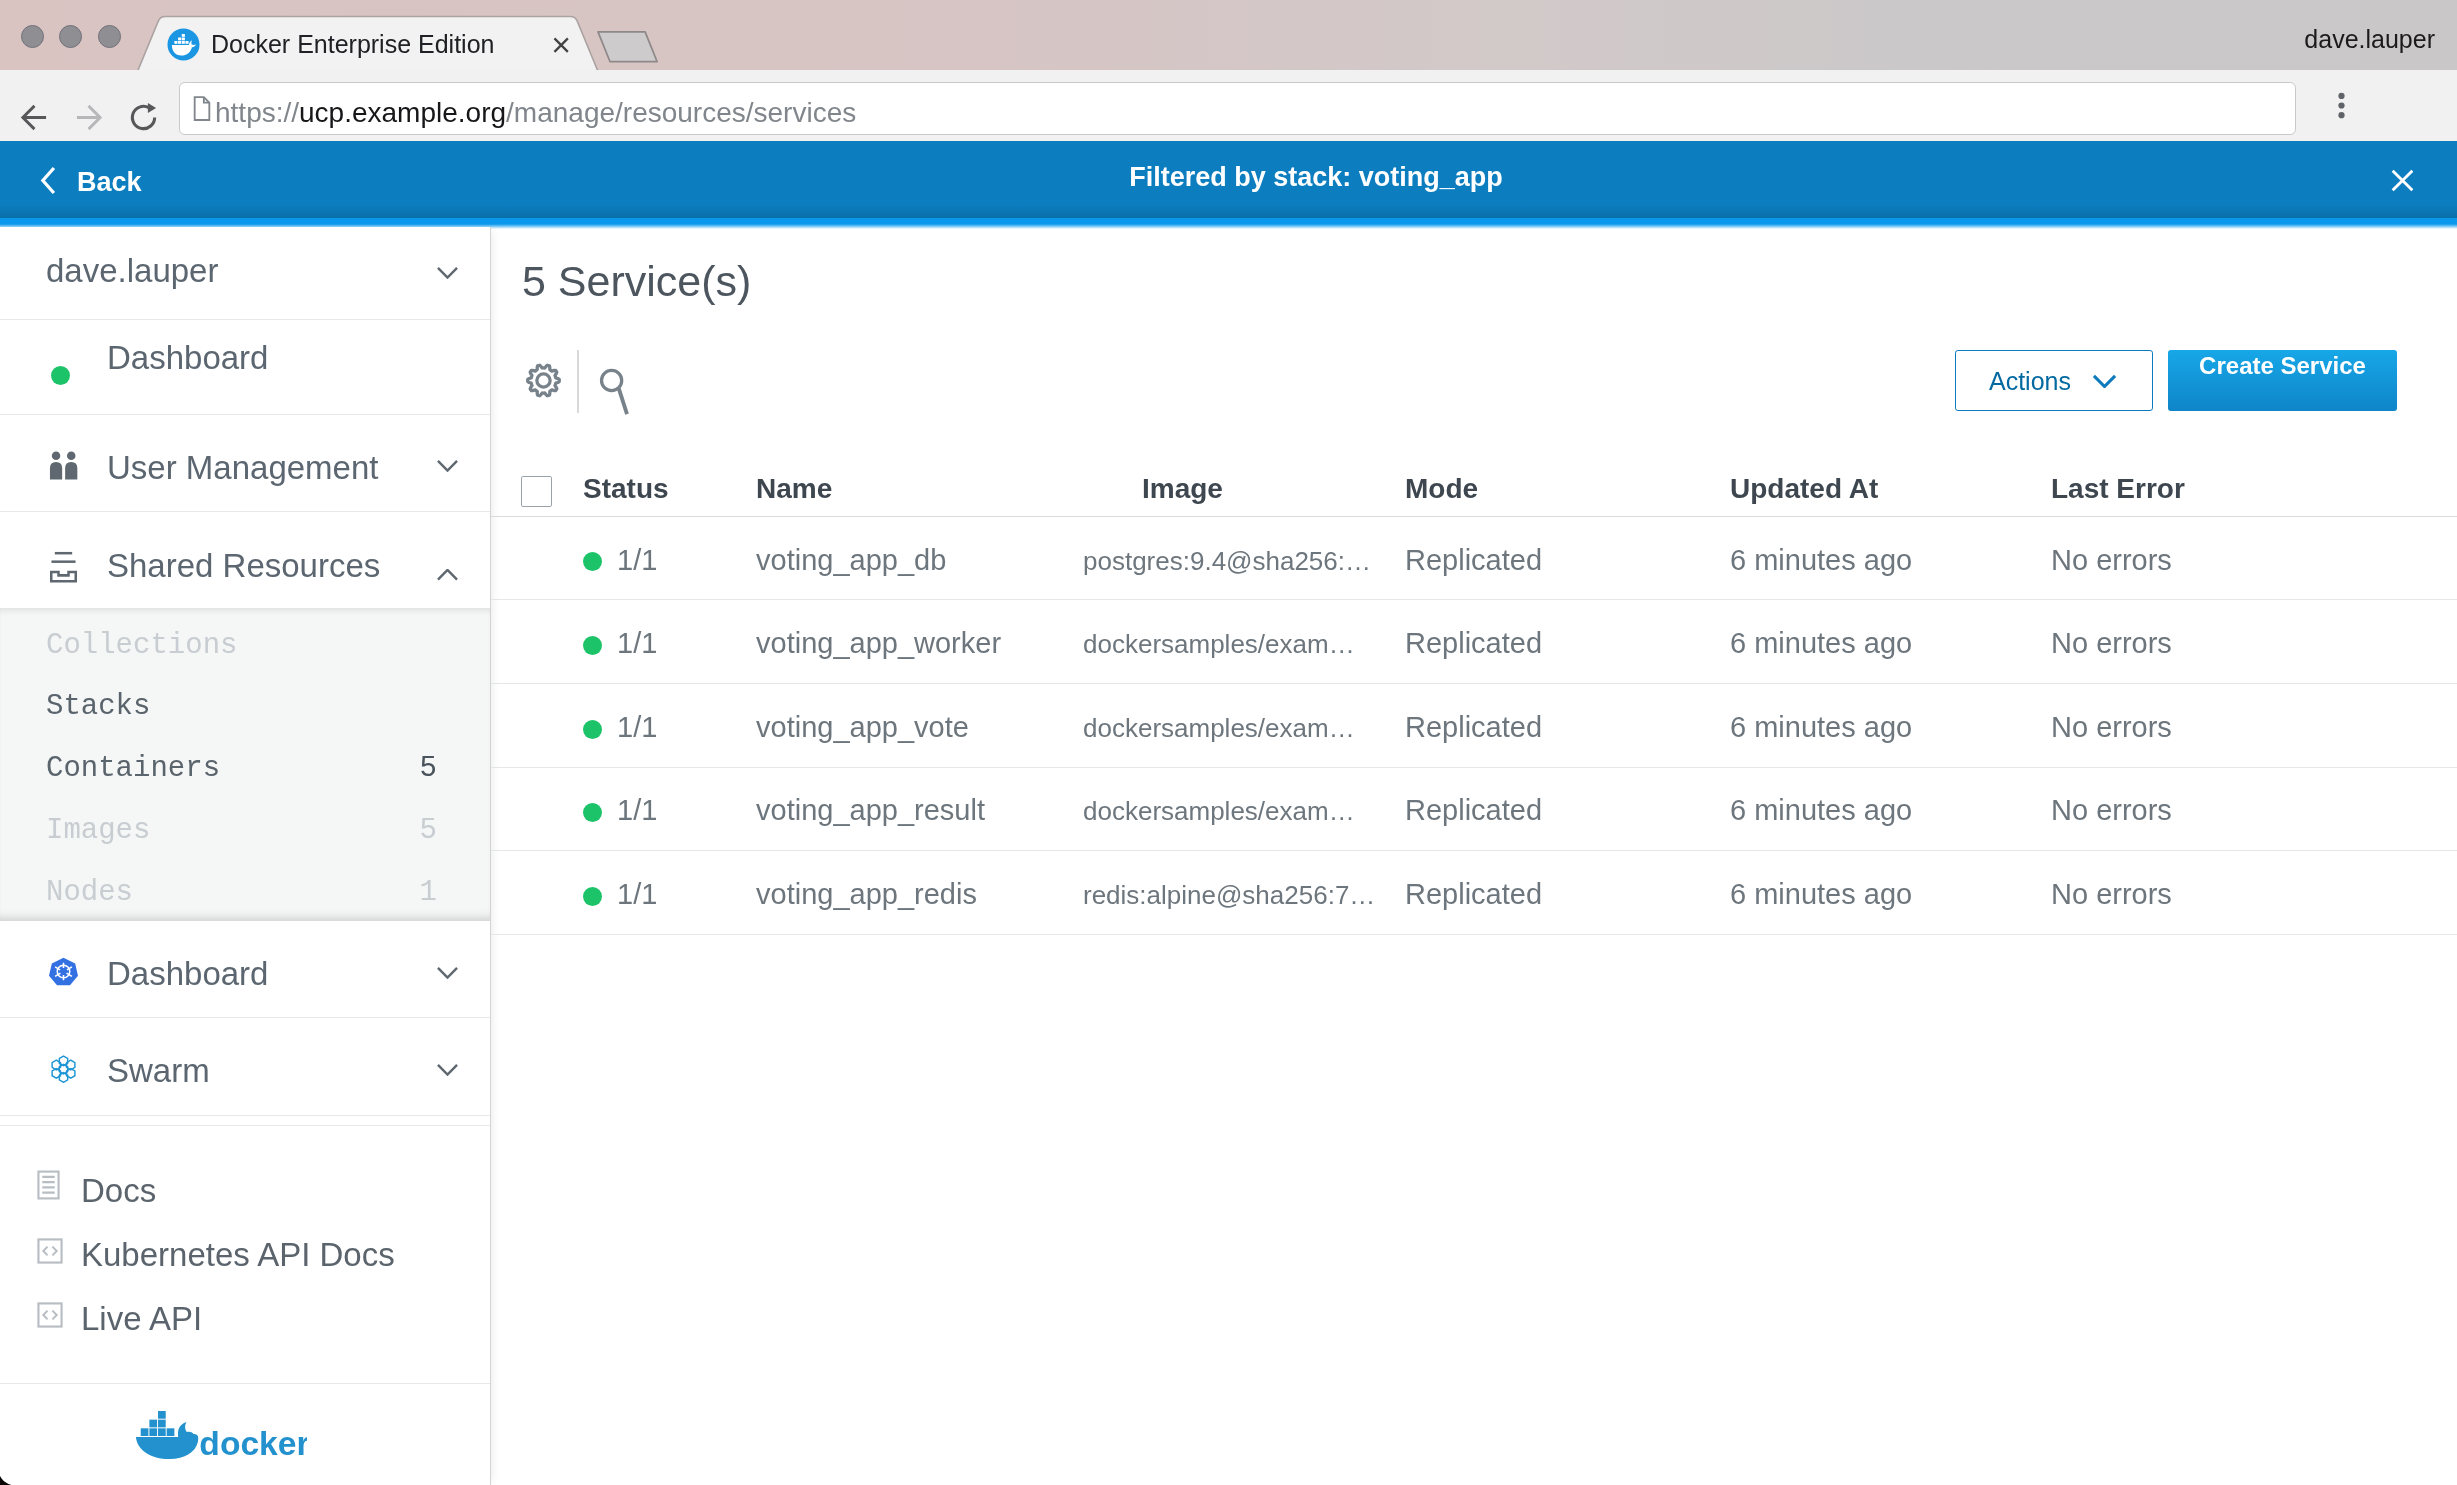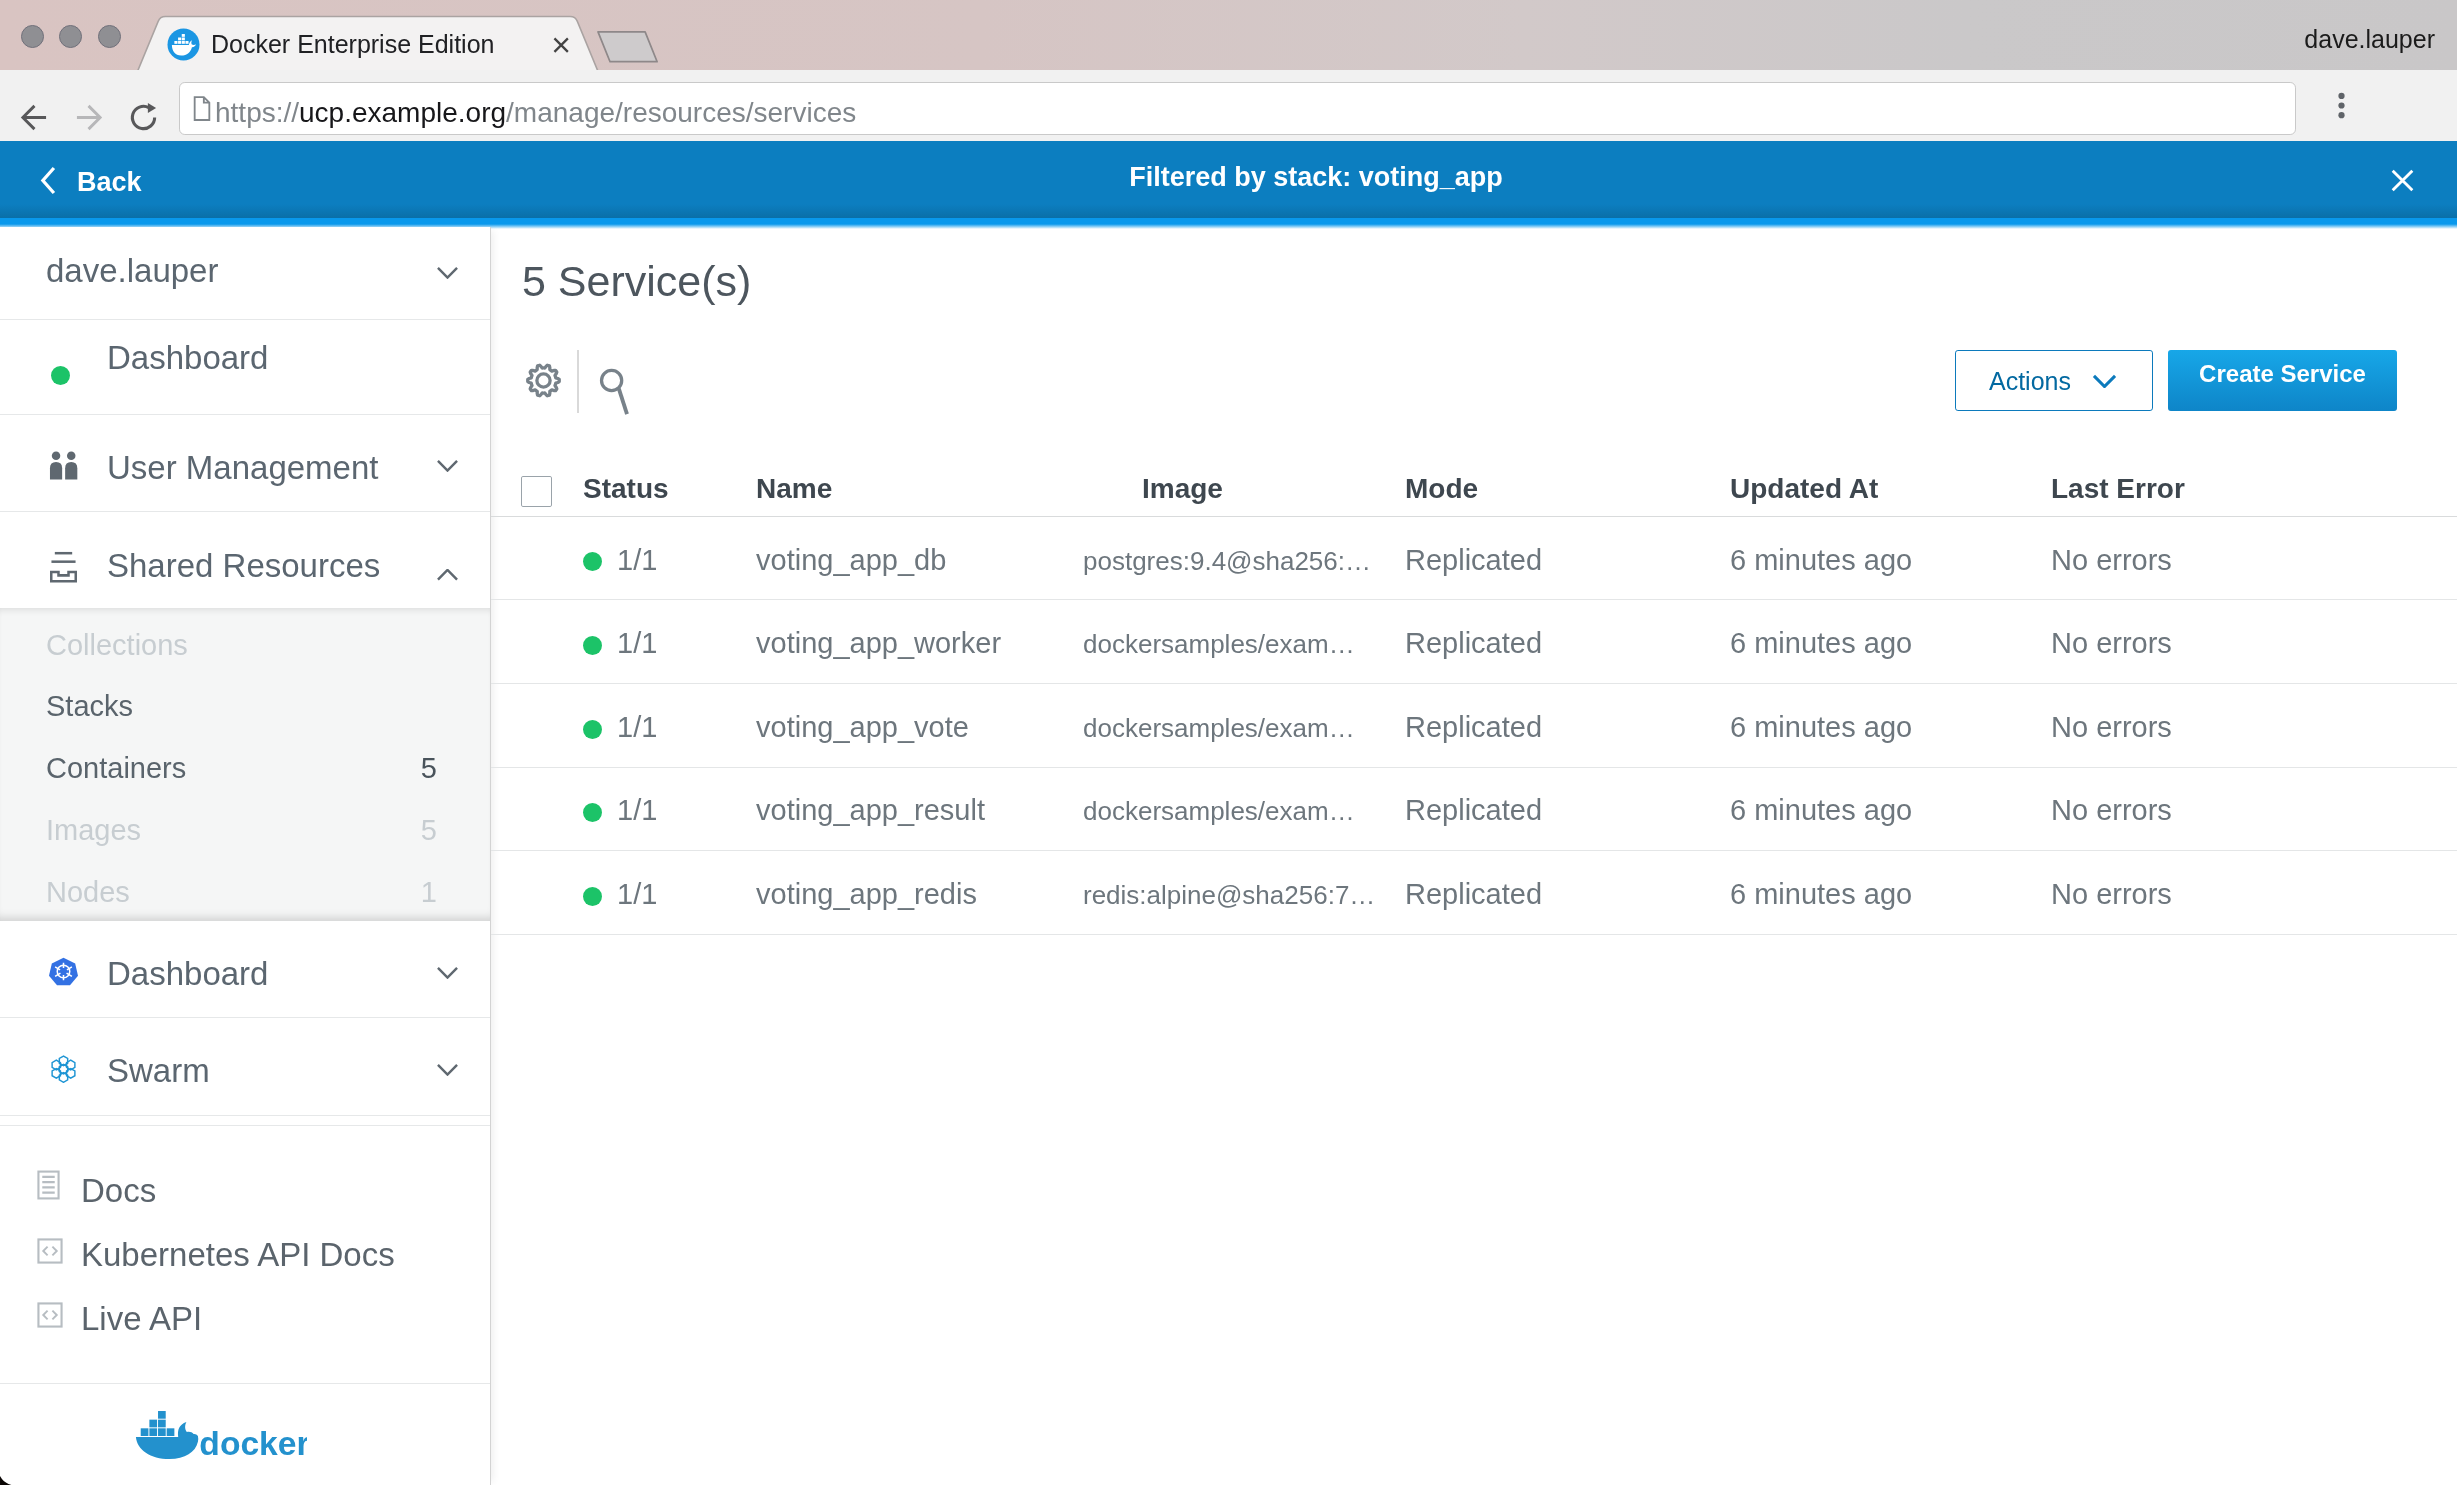--- a/index.html
+++ b/index.html
@@ -26,39 +26,39 @@
   background:linear-gradient(#0998ec 0%,#0998ec 55%,#ffffff 100%); }
 #backtxt { left:77px; top:167px; font-size:27px; font-weight:bold; color:#fff; }
 #bannertitle { left:0px; top:162px; width:2632px; text-align:center; font-size:27px; font-weight:bold; color:#fff; }
 
 #sidebar { left:0; top:227px; width:491px; height:1259px; background:#fff; border-right:1px solid #d3d3d3;
   box-shadow:5.8px 0 7.7px -3.8px rgba(0,0,0,0.07); }
 .sdiv { position:absolute; left:0; width:490px; height:1px; background:#e6e8e9; }
 .stext { position:absolute; left:107px; font-size:33px; color:#5b6670; }
 .chev { position:absolute; left:437px; width:21px; height:11.5px; }
 #submenu { position:absolute; left:0; top:381px; width:490px; height:313px; background:#f5f6f6;
-  box-shadow:inset 0 7.7px 7.7px -5.8px rgba(0,0,0,0.10), inset 0 -9.6px 9.6px -6.7px rgba(0,0,0,0.16); }
+  box-shadow:inset 0 7.7px 7.7px -5.8px rgba(0,0,0,0.10), inset 0 -9.6px 9.6px -6.7px rgba(0,0,0,0.16);font-family:Liberation Mono, monospace; }
 .subitem { position:absolute; left:46px; font-size:29px; color:#5a646c; }
 .subitem.dis { color:#c7cdd1; }
 .subcount { position:absolute; right:53px; font-size:29px; color:#49535b; }
 .subcount.dis { color:#c7cdd1; }
 .docitem { position:absolute; left:81px; font-size:33px; color:#5b646c; }
 
 #heading { left:522px; top:257px; font-size:43px; color:#4d565e; }
 .hdr { position:absolute; top:473px; font-size:28px; font-weight:bold; color:#3e474f; }
 .cell { position:absolute; font-size:29px; color:#6d767d; }
 .cell.img { font-size:26px; }
 #cbhead { left:521px; top:476px; width:31px; height:31px; border:1.9px solid #9aa3aa; border-radius:1.9px; background:#fff; }
 .rowline { position:absolute; left:491px; width:1967px; height:1px; background:#e4e6e7; }
 .dot { position:absolute; left:583px; width:19px; height:19px; border-radius:50%; background:#1cc368; }
 #actions { left:1955px; top:350px; width:198px; height:61px; border:1.9px solid #0c7abc; border-radius:2.9px; background:#fff; }
 #actions span { position:absolute; left:33px; top:16.3px; font-size:25px; color:#0369a1; }
 #createbtn { left:2168px; top:350px; width:229px; height:61px; border-radius:2.9px;
   background:linear-gradient(#17a7e8,#0e85c8); }
-#createbtn span { position:absolute; left:0; top:10px; width:100%; text-align:center; font-size:24px; font-weight:bold; color:#fff; }
+#createbtn span { position:absolute; left:0; top:2px; width:100%; text-align:center; font-size:24px; font-weight:bold; color:#fff; }
 </style>
 </head>
 <body>
 <div id="tabbar" class="abs"></div>
 <div class="abs light" style="left:21px;"></div>
 <div class="abs light" style="left:59px;"></div>
 <div class="abs light" style="left:98px;"></div>
 <div class="abs" style="left:0;top:70px;width:2457px;height:1.4px;background:#b3aeae"></div>
 <svg id="tabsvg" class="abs" viewBox="0 0 570 61">
   <path d="M13 60.5 L34.5 8.5 Q36.5 3.5 42 3.5 L463 3.5 Q468.5 3.5 470.5 8.5 L492 60.5 Z" fill="#f3f2f2" stroke="#aaa3a2" stroke-width="1.6"></path>

